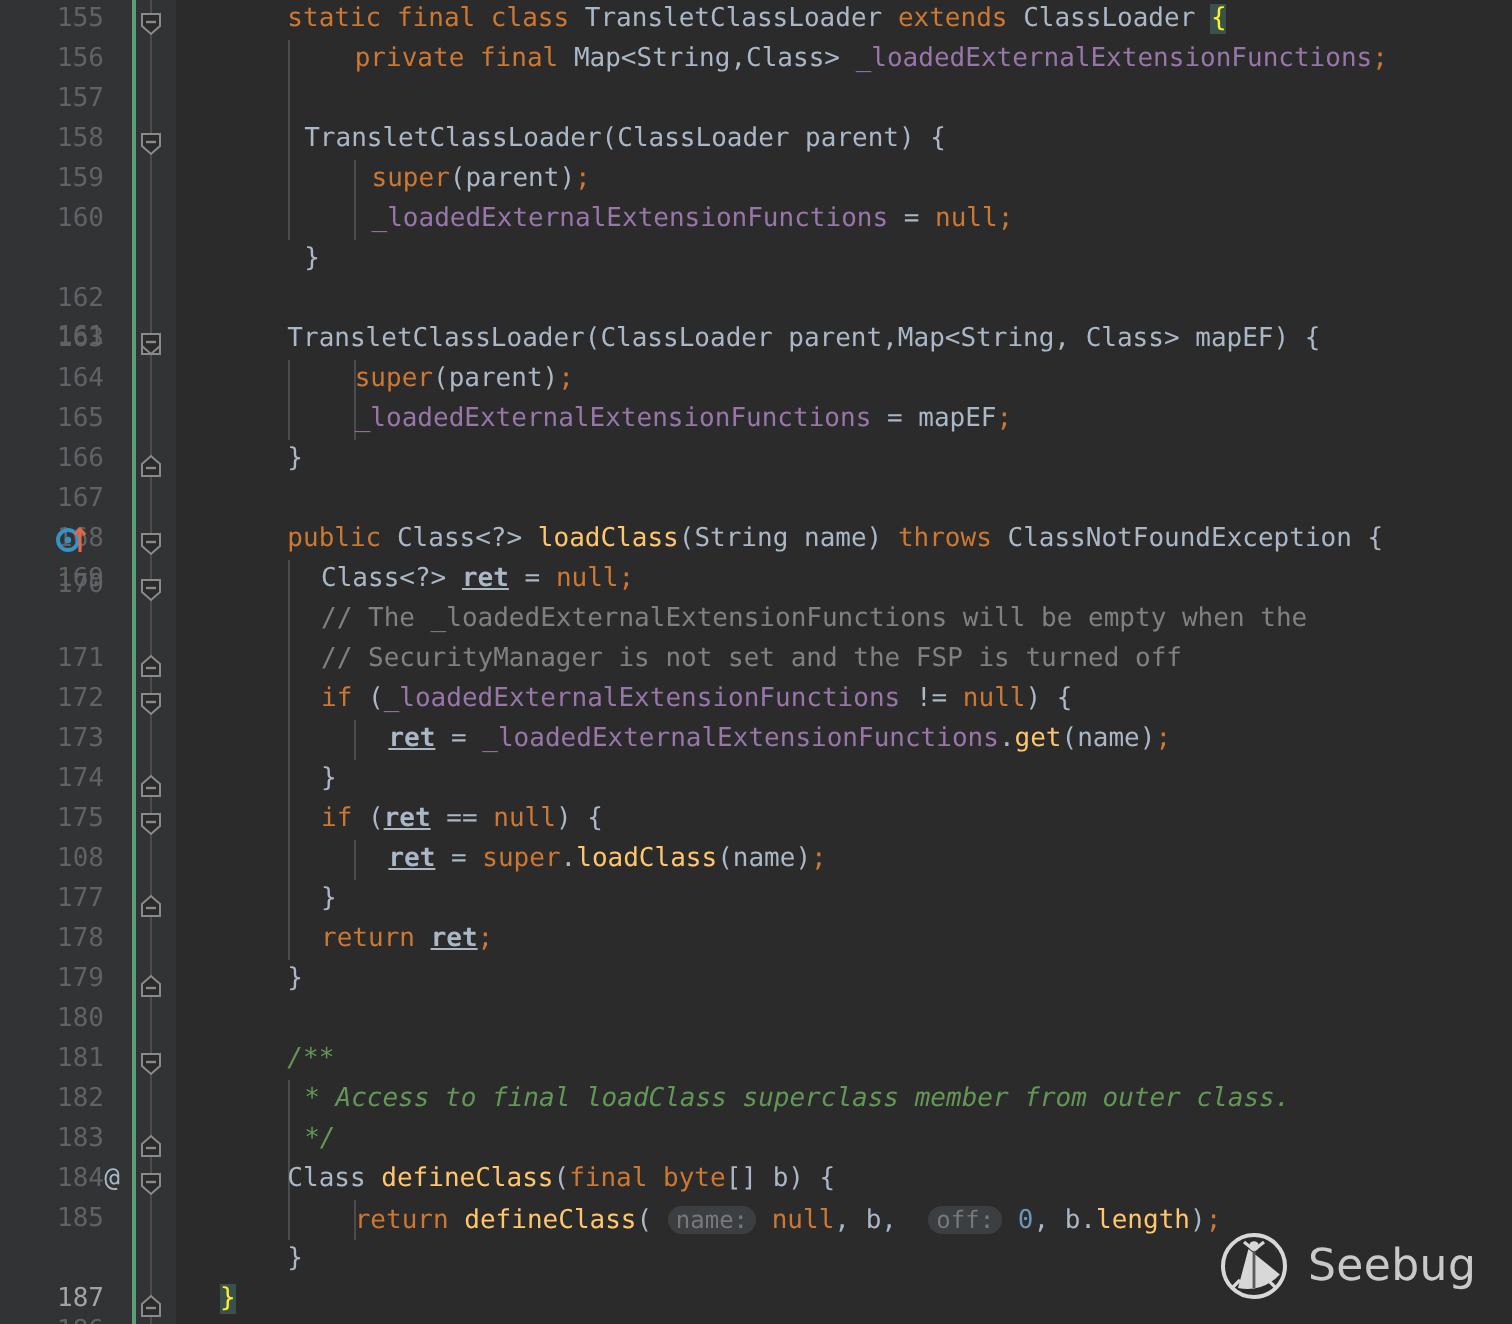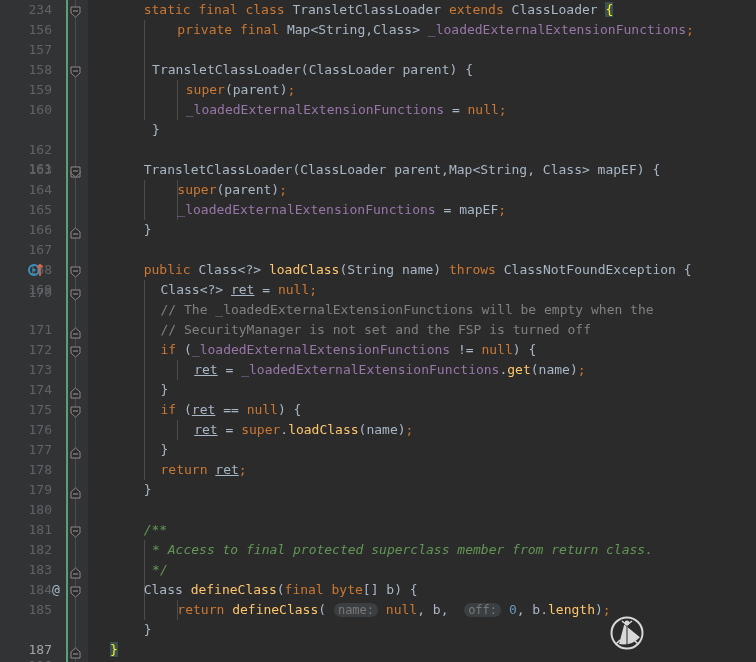--- a/index.html
+++ b/index.html
@@ -62,21 +62,21 @@
   .kw{color:#cc7832;}
   .txt{color:#a9b7c6;}
   .fld{color:#9876aa;}
   .mth{color:#ffc66d;}
   .num{color:#6897bb;}
   .cmt{color:#808080;}
   .doc{color:#629755;font-style:italic;}
   .brace-hl{
     background:#3b514d;color:#ffef28;
   }
-  .udl{text-decoration:underline;text-decoration-color:#a9b7c6;}
+  .udl{text-decoration:underline;text-decoration-color:#a9b7c6;font-weight:bold;}
   .hint{
     background:#3c3f41;color:#787878;
     border-radius:7px;padding:0 4px;font-size:12px;
   }
   
   .watermark{
     position:absolute;left:608px;top:610px;
     width:140px;height:46px;
     display:flex;align-items:center;gap:8px;
   }
@@ -90,21 +90,21 @@
 
 <div id="editor">
 
   <div class="gutter"></div>
   <div class="gutter-edge"></div>
   <div class="vcs-strip"></div>
   <div class="fold-rail"></div>
 
   <div id="gutter-rows">
       <div class="row" style="top: 0px;">
-        <div class="lnum">234</div>
+        <div class="lnum">155</div>
         <div class="fold"><svg width="13" height="13" viewBox="0 0 13 13">
             <path d="M2 1 h9 v6 l-4.5 4 L2 7 z" fill="#2b2b2b" stroke="#8a8a8a" stroke-width="1"></path>
             <path d="M4 5 h5" stroke="#8a8a8a" stroke-width="1.2"></path>
           </svg></div>
       </div>
       <div class="row" style="top: 20px;">
         <div class="lnum">156</div>
       </div>
       <div class="row" style="top: 40px;">
         <div class="lnum">157</div>
@@ -203,21 +203,21 @@
           </svg></div>
       </div>
       <div class="row" style="top: 400px; padding-left: 32px;">
         <div class="lnum">175</div>
         <div class="fold"><svg width="13" height="13" viewBox="0 0 13 13">
             <path d="M2 1 h9 v6 l-4.5 4 L2 7 z" fill="#2b2b2b" stroke="#8a8a8a" stroke-width="1"></path>
             <path d="M4 5 h5" stroke="#8a8a8a" stroke-width="1.2"></path>
           </svg></div>
       </div>
       <div class="row" style="top: 420px;">
-        <div class="lnum">176</div>
+        <div class="lnum">108</div>
       </div>
       <div class="row" style="top: 440px;">
         <div class="lnum">177</div>
         <div class="fold"><svg width="13" height="13" viewBox="0 0 13 13">
             <path d="M2 12 h9 v-6 l-4.5 -4 L2 6 z" fill="#2b2b2b" stroke="#8a8a8a" stroke-width="1"></path>
             <path d="M4 8 h5" stroke="#8a8a8a" stroke-width="1.2"></path>
           </svg></div>
       </div>
       <div class="row" style="top: 460px;">
         <div class="lnum">178</div>
@@ -309,33 +309,34 @@
         <div class="cline" style="top: 340px; left: 50.52px;"><span class="kw">if</span> <span class="txt">(</span><span class="fld">_loadedExternalExtensionFunctions</span> <span class="txt">!=</span> <span class="kw">null</span><span class="txt">) {</span></div>
         <div class="cline" style="top: 360px; left: 84.2px;"><span class="txt udl">ret</span> <span class="txt">=</span> <span class="fld">_loadedExternalExtensionFunctions</span><span class="txt">.</span><span class="mth">get</span><span class="txt">(name)</span><span class="kw">;</span></div>
         <div class="cline" style="top: 380px; left: 50.52px;"><span class="txt">}</span></div>
         <div class="cline" style="top: 400px; left: 50.52px;"><span class="kw">if</span> <span class="txt">(</span><span class="txt udl">ret</span> <span class="txt">==</span> <span class="kw">null</span><span class="txt">) {</span></div>
         <div class="cline" style="top: 420px; left: 84.2px;"><span class="txt udl">ret</span> <span class="txt">=</span> <span class="kw">super</span><span class="txt">.</span><span class="mth">loadClass</span><span class="txt">(name)</span><span class="kw">;</span></div>
         <div class="cline" style="top: 440px; left: 50.52px;"><span class="txt">}</span></div>
         <div class="cline" style="top: 460px; left: 50.52px;"><span class="kw">return</span> <span class="txt udl">ret</span><span class="kw">;</span></div>
         <div class="cline" style="top: 480px; left: 33.68px;"><span class="txt">}</span></div>
         <div class="cline" style="top: 500px; left: 0px;"></div>
         <div class="cline" style="top: 520px; left: 33.68px;"><span class="doc">/**</span></div>
-        <div class="cline" style="top: 540px; left: 42.1px;"><span class="doc">* Access to final protected superclass member from return class.</span></div>
+        <div class="cline" style="top: 540px; left: 42.1px;"><span class="doc">* Access to final loadClass superclass member from outer class.</span></div>
         <div class="cline" style="top: 560px; left: 42.1px;"><span class="doc">*/</span></div>
         <div class="cline" style="top: 580px; left: 33.68px;"><span class="txt">Class</span> <span class="mth">defineClass</span><span class="txt">(</span><span class="kw">final byte</span><span class="txt">[] b) {</span></div>
         <div class="cline" style="top: 600px; left: 67.36px;"><span class="kw">return</span> <span class="mth">defineClass</span><span class="txt">(</span> <span class="hint">name:</span> <span class="kw">null</span><span class="txt">, b,</span>  <span class="hint">off:</span> <span class="num">0</span><span class="txt">, b.</span><span class="mth">length</span><span class="txt">)</span><span class="kw">;</span></div>
         <div class="cline" style="top: 620px; left: 33.68px;"><span class="txt">}</span></div>
         <div class="cline" style="top: 640px; left: 0px;"><span class="brace-hl">}</span></div>
       </div>
   </div>
 
   <div class="watermark">
     <svg width="38" height="38" viewBox="0 0 38 38">
       <circle cx="19" cy="19" r="15.5" fill="none" stroke="#d8d8d8" stroke-width="2"></circle>
       <path d="M19 10 L30 27 Q19 33 8 27 Z" fill="#d8d8d8" transform="rotate(-18 19 19)"></path>
       <path d="M19 10 L19 30" stroke="#5a5a5a" stroke-width="1.4"></path>
       <path d="M19 11 l-5 -4 M19 11 l5 -4" stroke="#d8d8d8" stroke-width="1.6" fill="none"></path>
       <circle cx="19" cy="9" r="2.4" fill="#d8d8d8"></circle>
       <path d="M12 26 l-4 4 M26 26 l4 4" stroke="#d8d8d8" stroke-width="1.6"></path>
     </svg>
+    <span class="wm-text">Seebug</span>
   </div>
 
 </div>
 
 </body></html>

